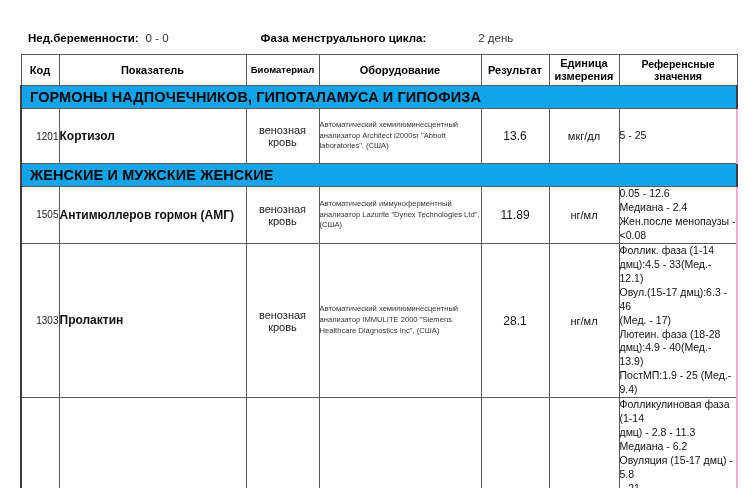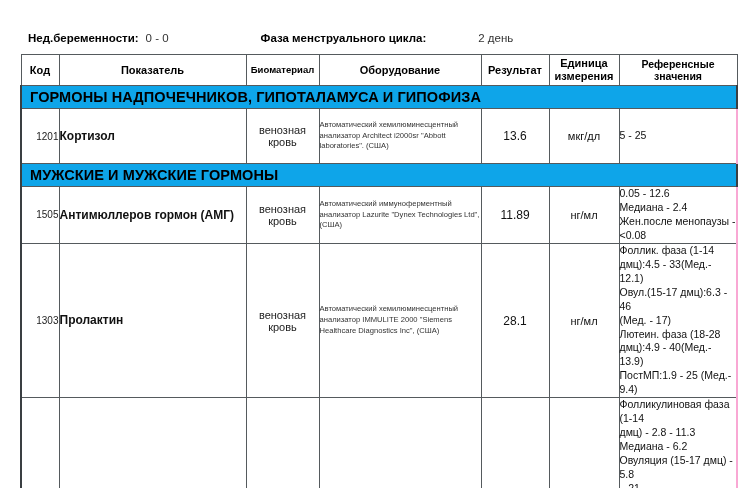--- a/index.html
+++ b/index.html
@@ -233,21 +233,21 @@
           <td class="cell-name">Кортизол</td>
           <td class="cell-bio">венозная кровь</td>
           <td class="cell-equip">Автоматический хемилюминесцентный анализатор Architect i2000sr "Abbott laboratories". (США)</td>
           <td class="cell-res">13.6</td>
           <td class="cell-unit">мкг/дл</td>
           <td class="cell-ref">5 - 25</td>
         </tr>
 
         <tr class="section">
           <td colspan="7">
-            <span class="section-title">МУЖСКИЕ И МУЖСКИЕ ГОРМОНЫ</span>
+            <span class="section-title">ЖЕНСКИЕ И МУЖСКИЕ ЖЕНСКИЕ</span>
           </td>
         </tr>
         <tr class="data r-amg">
           <td class="cell-code">1505</td>
           <td class="cell-name">Антимюллеров гормон (АМГ)</td>
           <td class="cell-bio">венозная кровь</td>
           <td class="cell-equip">Автоматический иммуноферментный анализатор Lazurite "Dynex Technologies Ltd",(США)</td>
           <td class="cell-res">11.89</td>
           <td class="cell-unit">нг/мл</td>
           <td class="cell-ref">0.05 - 12.6

